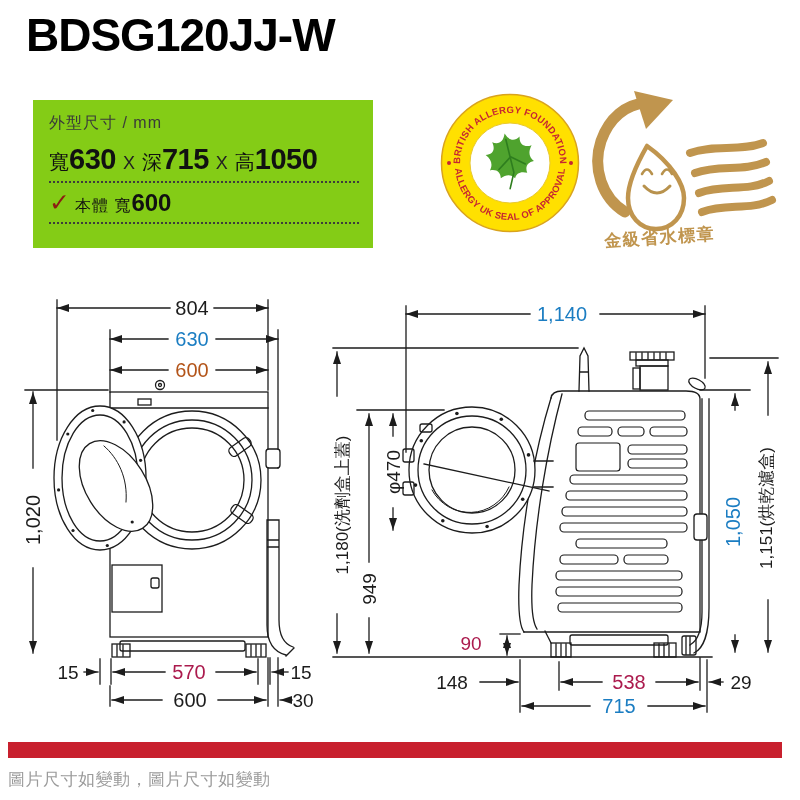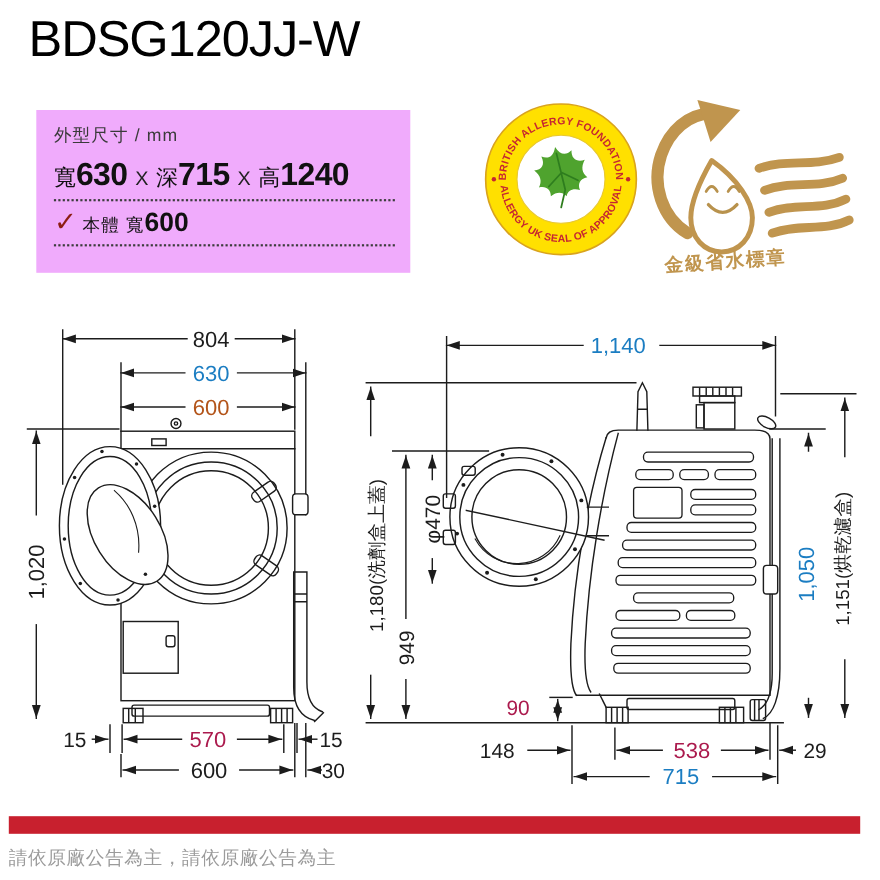--- a/index.html
+++ b/index.html
@@ -1,21 +1,21 @@
 <!DOCTYPE html>
 <html><head>
 <meta charset="utf-8">
 <style>
   html,body{margin:0;padding:0;}
   body{width:800px;height:800px;position:relative;background:#fff;
        font-family:"Liberation Sans","DejaVu Sans",sans-serif;color:#111;overflow:hidden;}
   .abs{position:absolute;}
-  #page-title{left:26px;top:8px;font-size:46px;font-weight:normal;letter-spacing:-1px;color:#000;text-align:center;}
+  #page-title{left:26px;top:8px;font-size:46px;font-weight:bold;letter-spacing:-1px;color:#000;text-align:center;}
   
-  #spec-box{left:33px;top:100px;width:340px;height:148px;background:#f0abfc;box-sizing:border-box;
+  #spec-box{left:33px;top:100px;width:340px;height:148px;background:#84cc16;box-sizing:border-box;
             padding:13px 14px 6px 16px;}
   .spec-heading{font-size:16px;color:#3a3a3a;letter-spacing:1px;}
   .spec-dims{margin-top:9px;display:flex;align-items:baseline;white-space:nowrap;}
   .spec-dims .lbl{font-size:20px;}
   .spec-dims .val{font-size:29px;font-weight:bold;letter-spacing:-0.5px;}
   .spec-dims .x{font-size:18px;margin:0 7px;color:#222;}
   .dotted{border-bottom:2px dotted #3c3c3c;margin-top:5px;}
   .spec-body{margin-top:6px;display:flex;align-items:baseline;}
   .check{color:#8c1d12;font-size:25px;font-weight:bold;margin-right:5px;line-height:1;}
   .spec-body .lbl{font-size:16px;letter-spacing:1px;}
@@ -39,21 +39,21 @@
 <div class="abs" id="spec-box">
   <div class="spec-heading">外型尺寸 / mm</div>
   <div class="spec-dims">
     <span class="lbl">寬</span>
     <span class="val">630</span>
     <span class="x">X</span>
     <span class="lbl">深</span>
     <span class="val">715</span>
     <span class="x">X</span>
     <span class="lbl">高</span>
-    <span class="val">1240</span>
+    <span class="val">1050</span>
   </div>
   <div class="dotted"></div>
   <div class="spec-body">
     <span class="check">✓</span>
     <span class="lbl">本體 寬</span>
     <span class="val">600</span>
   </div>
   <div class="dotted"></div>
 </div>
 
@@ -284,13 +284,13 @@
     <text class="dt s17" transform="translate(772,508) rotate(-90)">1,151(烘乾濾盒)</text>
     <text class="dt s19 mag" x="471" y="650">90</text>
     <text class="dt s19" x="452" y="689">148</text>
     <text class="dt mag" x="629" y="689">538</text>
     <text class="dt s19" x="741" y="689">29</text>
     <text class="dt blue" x="619" y="713">715</text>
   </g>
 </svg>
 
 <div class="abs" id="red-bar"></div>
-<div class="abs" id="footer-note">請依原廠公告為主，請依原廠公告為主</div>
+<div class="abs" id="footer-note">圖片尺寸如變動，圖片尺寸如變動</div>
 
 </body></html>

